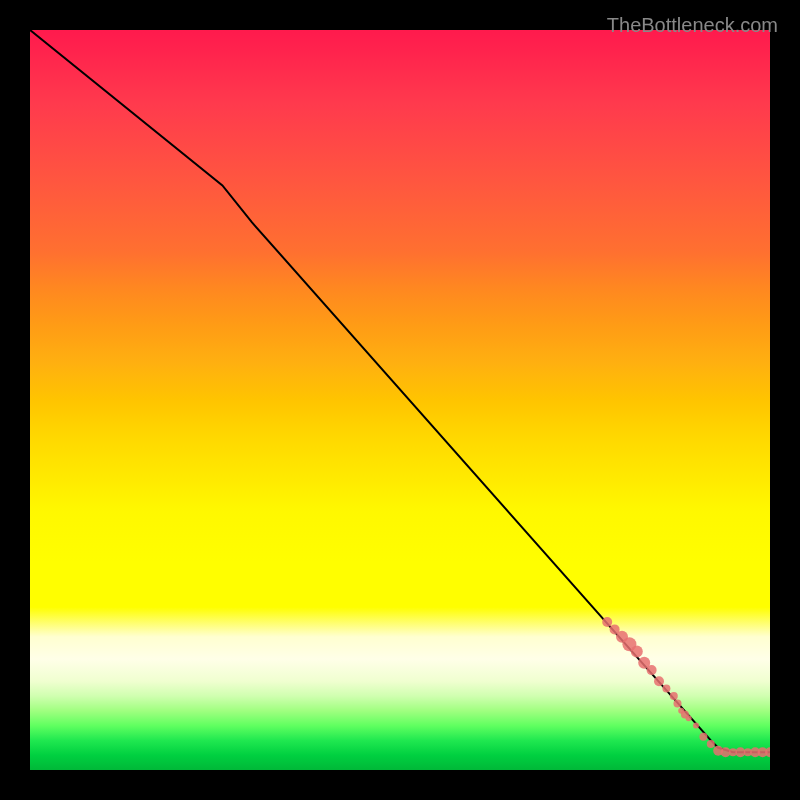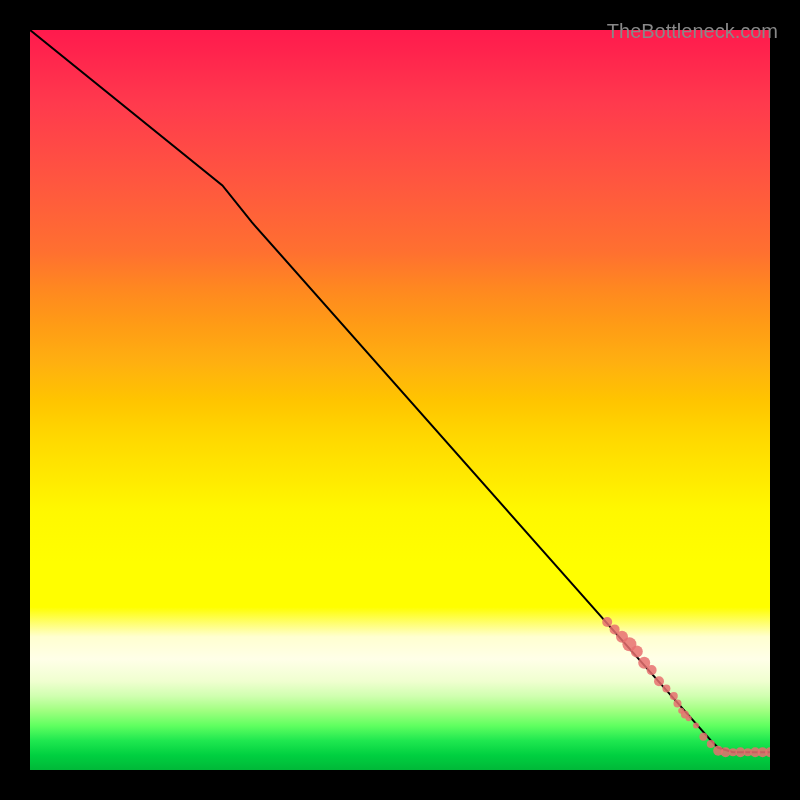--- a/index.html
+++ b/index.html
@@ -9,21 +9,21 @@
   }
   body {
     width: 800px;
     height: 800px;
     background: #000;
     position: relative;
     font-family: Arial, sans-serif;
   }
   .watermark {
     position: absolute;
-    top: 20px;
+    top: 14px;
     right: 22px;
     color: #888;
     font-size: 20px;
     font-weight: 500;
     z-index: 10;
   }
   .chart-container {
     position: absolute;
     top: 30px;
     left: 30px;

